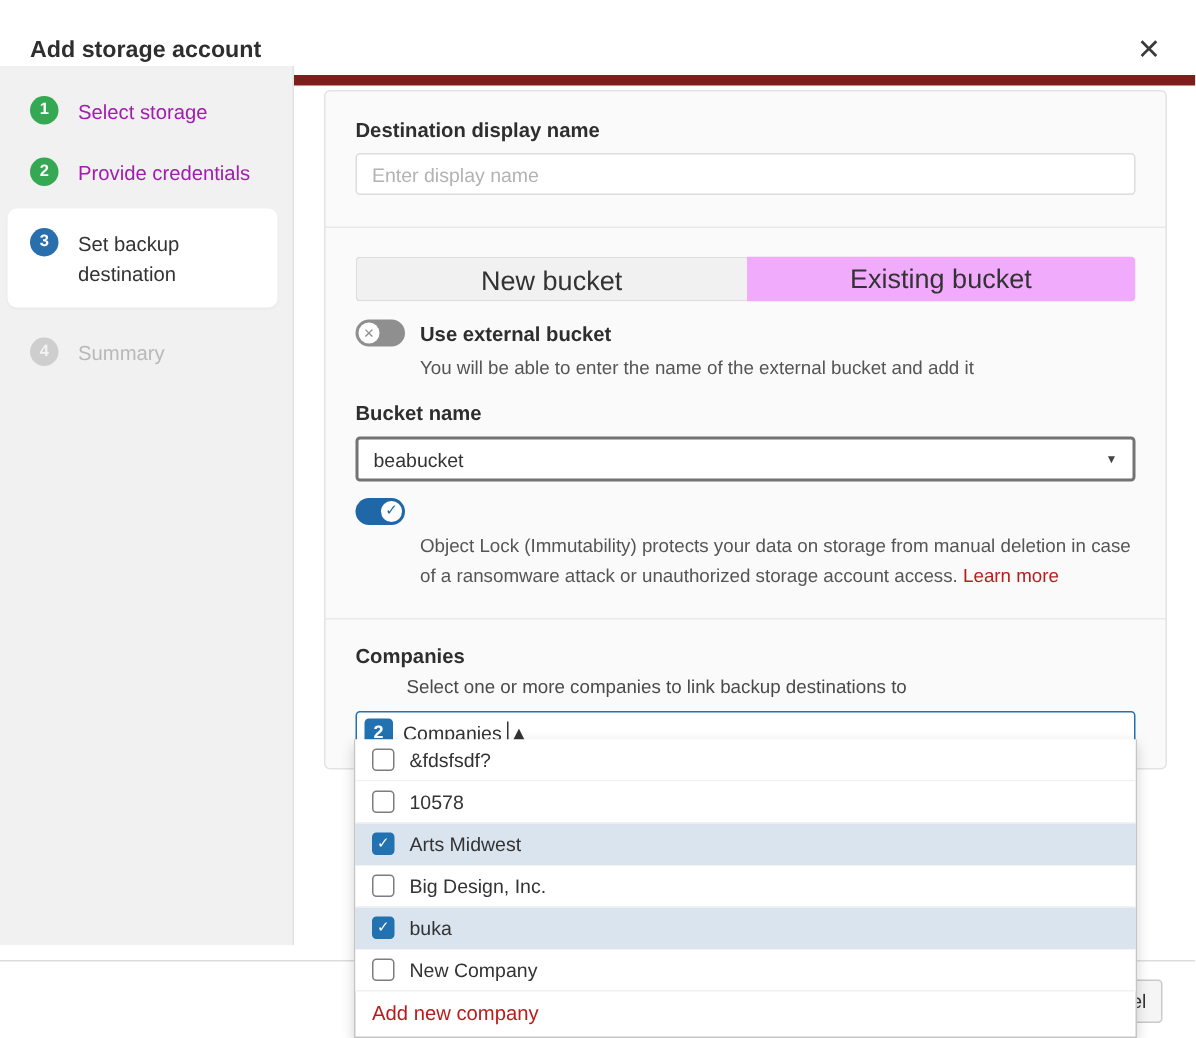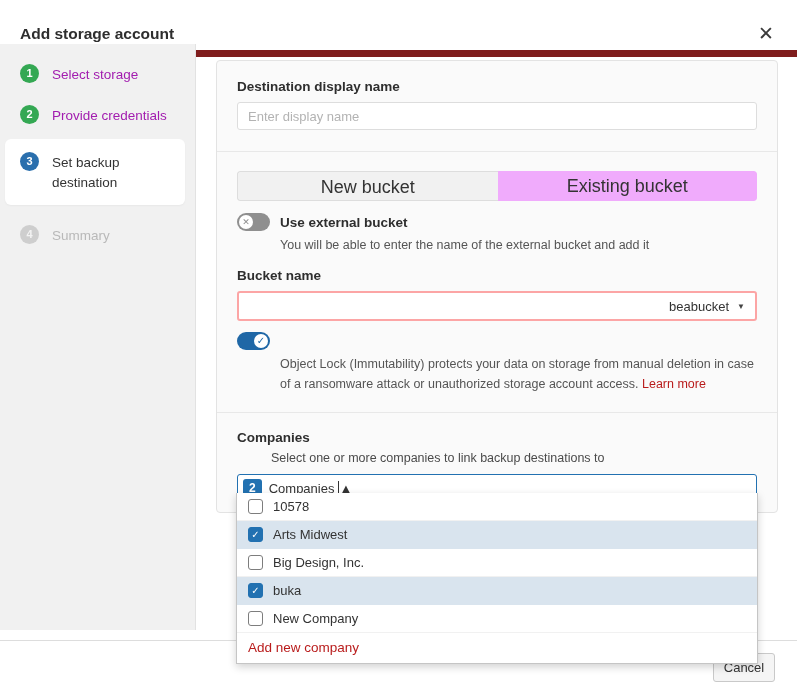--- a/index.html
+++ b/index.html
@@ -48,21 +48,21 @@
   .toggle.on { background:#1f67a6; }
   .knob { position:absolute; top:2px; width:14px; height:14px; background:#fff; border-radius:50%; font-size:9px; line-height:14px; text-align:center; font-weight:bold; }
   .toggle.off .knob { left:2px; color:#8f8f8f; }
   .toggle.on .knob { right:2px; color:#1f67a6; font-size:10px; }
   .toggle-label { margin-left:10px; font-size:13.5px; font-weight:bold; color:#2e2e2e; }
   .toggle-desc { margin:5px 0 0 43px; font-size:12.5px; color:#555; line-height:1.55; max-width:505px; }
   .link { color:#b91c1c; cursor:pointer; text-decoration:none; }
 
   
   .select { position:relative; margin-top:8px; height:30px; background:#fff; border-radius:3px; display:flex; align-items:center; padding:0 26px 0 10px; cursor:pointer; }
-  .select.valid { border:2px solid #fca5a5;justify-content:flex-end; }
+  .select.valid { border:2px solid #737373; }
   .select .caret { position:absolute; right:10px; top:50%; transform:translateY(-50%); font-size:8px; color:#444; }
   .hint { margin-top:6px; font-size:12.5px; color:#4a4a4a;margin-left:34px; }
   .multiselect { position:relative; margin-top:9px; height:28px; background:#fff; border:1px solid #2271b1; border-radius:3px; display:flex; align-items:center; padding:0 26px 0 5px; cursor:text; }
   .count-badge { background:#2271b1; color:#fff; font-size:12px; font-weight:bold; border-radius:3px; padding:2px 6px; margin-right:7px; }
   .ms-label { font-size:13px; color:#333; }
   .text-cursor { display:inline-block; width:1px; height:15px; background:#333; margin-left:4px; vertical-align:middle; }
 
   
   .dropdown { position:absolute; left:236px; top:493px; width:522px; background:#fff; border:1px solid #c5c5c5; border-top:none; box-shadow:0 3px 8px rgba(0,0,0,0.18); z-index:5; }
   .dd-item { display:flex; align-items:center; height:28px; padding:0 11px; border-bottom:1px solid #f1f1f1; cursor:pointer; background:#fff; }
@@ -154,20 +154,24 @@
     </div>
   </div>
 
   <div class="footer">
     <div class="cancel-btn">Cancel</div>
   </div>
 
   <div class="dropdown">
     <div class="dd-item">
       <div class="checkbox"></div>
+      <div class="dd-item-label">&amp;fdsfsdf?</div>
+    </div>
+    <div class="dd-item">
+      <div class="checkbox"></div>
       <div class="dd-item-label">10578</div>
     </div>
     <div class="dd-item highlight">
       <div class="checkbox checked">✓</div>
       <div class="dd-item-label">Arts Midwest</div>
     </div>
     <div class="dd-item">
       <div class="checkbox"></div>
       <div class="dd-item-label">Big Design, Inc.</div>
     </div>

